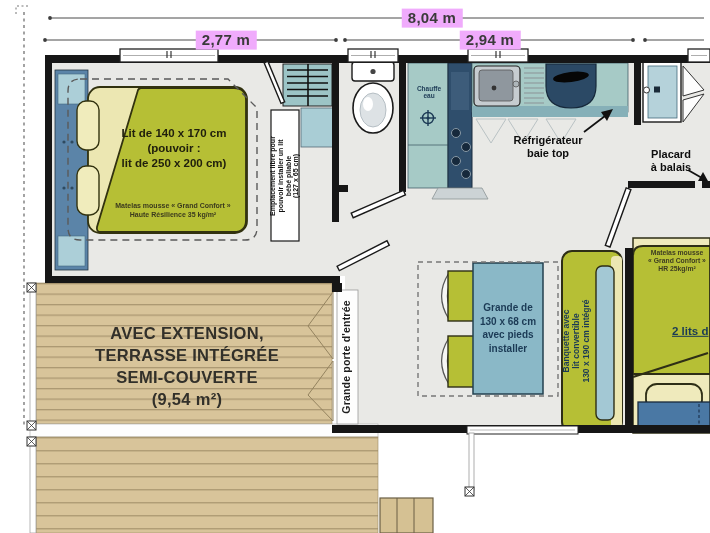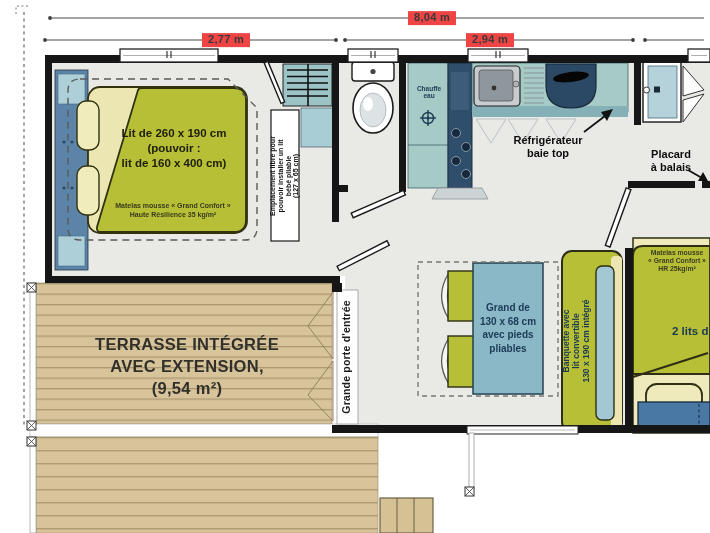--- a/index.html
+++ b/index.html
@@ -2,22 +2,22 @@
 <html><head>
 <meta charset="utf-8">
 <style>
   html,body{margin:0;padding:0;background:#fff;}
   .stage{position:relative;width:710px;height:533px;background:#ffffff;overflow:hidden;
          font-family:"Liberation Sans",sans-serif;}
   .stage svg{position:absolute;left:0;top:0;}
   .lbl{position:absolute;transform:translate(-50%,-50%);text-align:center;font-weight:bold;
        line-height:1.25;white-space:nowrap;}
   .vert{transform:translate(-50%,-50%) rotate(-90deg);}
-  .lbl-left{transform:translate(0,-50%);text-align:left;}
-  .dim{background:#ef4444;padding:0 6px;font-size:11px;color:#3a3a3a;letter-spacing:.3px;}
+  .lbl-left{transform:translate(0,-50%);text-align:left;text-decoration:underline;}
+  .dim{background:#f0abfc;padding:0 6px;font-size:15px;color:#3a3a3a;letter-spacing:.3px;}
   #dim-total{left:432px;top:18px;}
   #dim-left{left:190px;top:40px;margin-left:36px;}
   #dim-mid{left:490px;top:40px;}
   #bed1-label{left:174px;top:148px;font-size:11.5px;color:#21200d;line-height:1.3;}
   #bed1-note{left:173px;top:210px;font-size:7px;color:#3b3a1e;line-height:1.3;}
   #baby-note{left:285px;top:176px;font-size:7px;color:#141414;line-height:1.12;}
   #chauffe{left:429px;top:92px;font-size:6.5px;color:#1c3a55;line-height:1.15;}
   #fridge-label{left:548px;top:147px;font-size:11px;color:#0d0d0d;line-height:1.2;}
   #placard-label{left:671px;top:161px;font-size:11px;color:#0d0d0d;line-height:1.2;}
   #porte{left:347px;top:357px;font-size:10.5px;color:#1c1c1c;letter-spacing:.2px;}
@@ -303,23 +303,23 @@
     <line x1="688" y1="170" x2="702" y2="178" stroke="#111" stroke-width="1.8"></line>
     <polygon points="708,181 698,181 703,172" fill="#111"></polygon>
   </g>
 </svg>
 
 <div class="lbl dim" id="dim-total">8,04 m</div>
 <div class="lbl dim" id="dim-left">2,77 m</div>
 <div class="lbl dim" id="dim-mid">2,94 m</div>
 
 <div class="lbl" id="bed1-label">
-  <div>Lit de 260 x 190 cm</div>
+  <div>Lit de 140 x 170 cm</div>
   <div>(pouvoir :</div>
-  <div>lit de 160 x 400 cm)</div>
+  <div>lit de 250 x 200 cm)</div>
 </div>
 <div class="lbl" id="bed1-note">
   <div>Matelas mousse « Grand Confort »</div>
   <div>Haute Résilience 35 kg/m²</div>
 </div>
 <div class="lbl vert" id="baby-note">
   <div>Emplacement libre pour</div>
   <div>pouvoir installer un lit</div>
   <div>bébé pliable</div>
   <div>(127 x 65 cm)</div>
@@ -333,29 +333,30 @@
   <div>Réfrigérateur</div>
   <div>baie top</div>
 </div>
 <div class="lbl" id="placard-label">
   <div>Placard</div>
   <div>à balais</div>
 </div>
 
 <div class="lbl vert" id="porte">Grande porte d'entrée</div>
 <div class="lbl" id="table-label">
-  <div>Grand de</div>
+  <div>Grande de</div>
   <div>130 x 68 cm</div>
   <div>avec pieds</div>
-  <div>pliables</div>
+  <div>installer</div>
 </div>
 
 <div class="lbl" id="terrasse">
+  <div>AVEC EXTENSION,</div>
   <div>TERRASSE INTÉGRÉE</div>
-  <div>AVEC EXTENSION,</div>
+  <div>SEMI-COUVERTE</div>
   <div>(9,54 m²)</div>
 </div>
 
 <div class="lbl vert" id="banquette-label">
   <div>Banquette avec</div>
   <div>lit convertible</div>
   <div>130 x 190 cm intégré</div>
 </div>
 <div class="lbl" id="bed2-note">
   <div>Matelas mousse</div>

